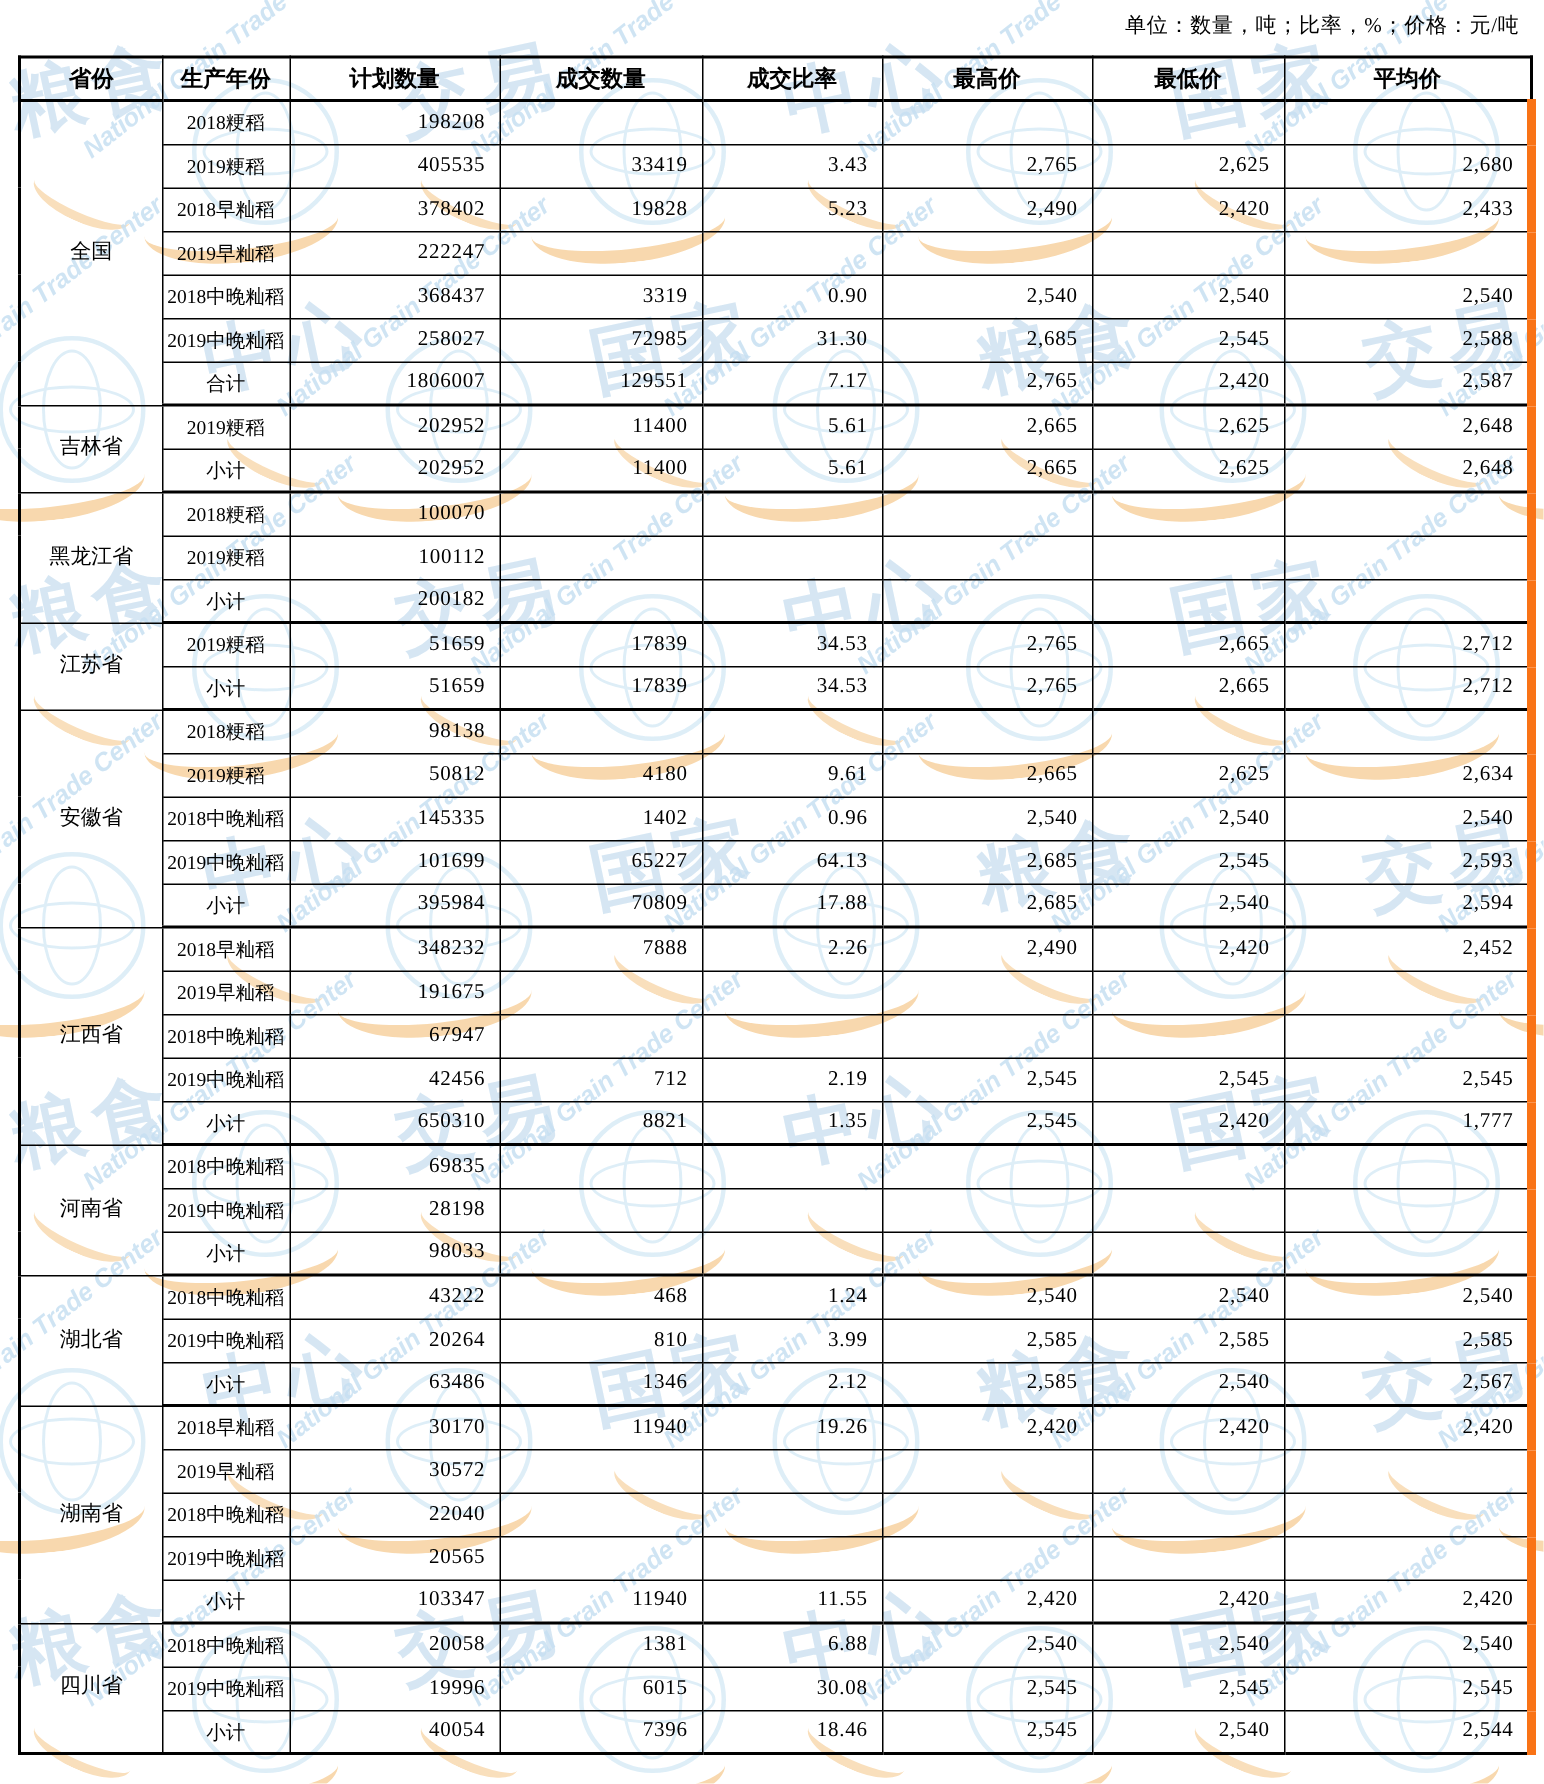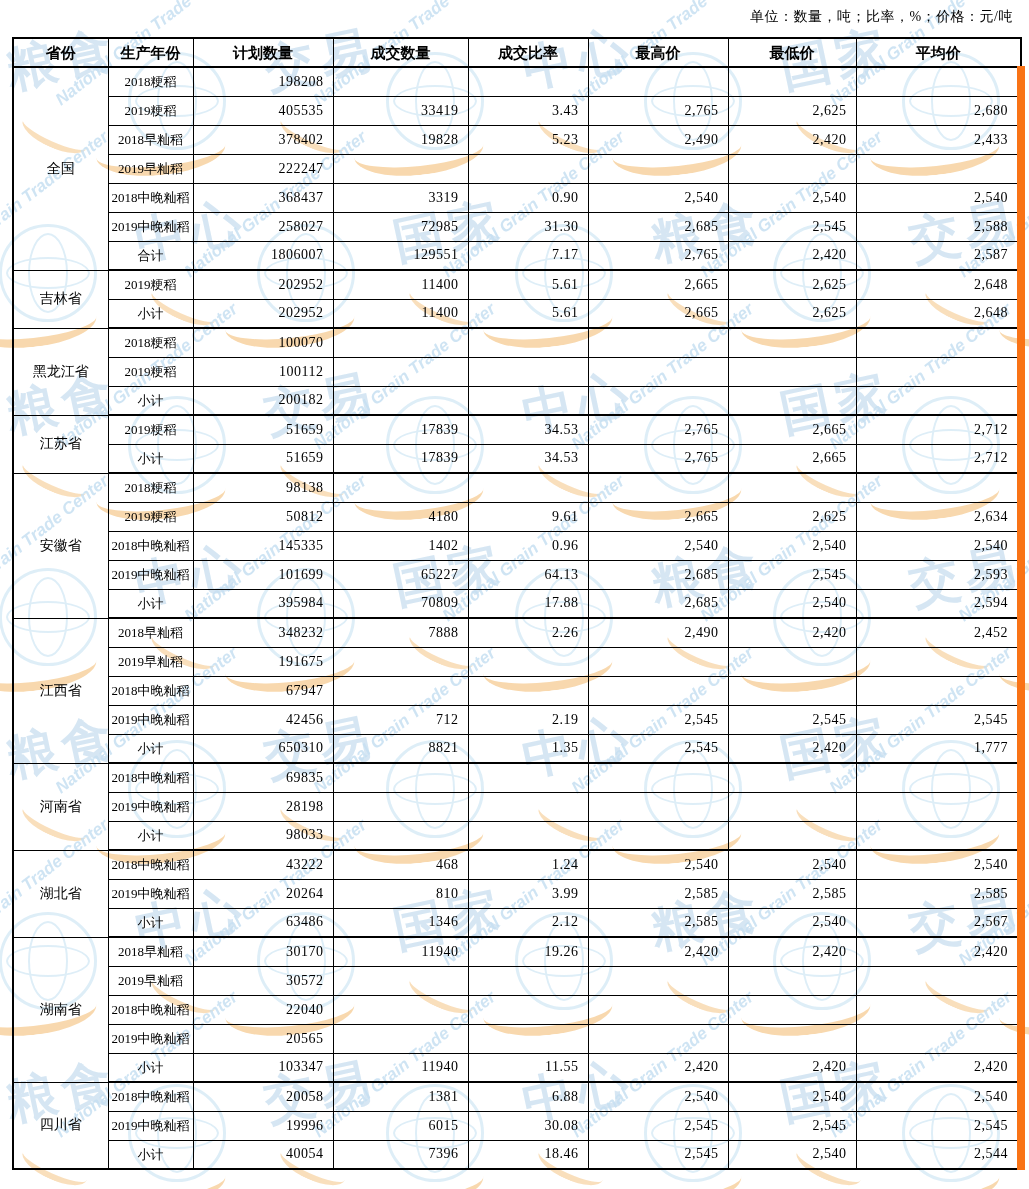--- a/index.html
+++ b/index.html
@@ -59,21 +59,21 @@
     overflow:hidden; background:transparent;
   }
   .grain thead th {
     font-weight:700; text-align:center; font-size:15px;
     border-bottom:2px solid #000;
   }
   .grain td.num { text-align:right; padding-right:9px; letter-spacing:0.5px; }
   .grain td.year { text-align:center; font-size:13px; line-height:13px; padding:0 1px; }
   .grain td.province { text-align:center; font-size:14px; border-left:2px solid #000; }
   .grain tr.section-end td { border-bottom:2px solid #000; }
-  .grain td:last-child { border-right:8px solid #f97316; }
+  .grain td:last-child { border-right:6px solid #f97316; }
 </style>
 </head>
 <body>
 
 <div class="watermark-layer" id="watermark-layer">
     <div class="wm-tile" style="left: 0px; top: 0px;">
       <span class="wm-cn" style="color: rgb(189, 216, 236);">粮食</span>
       <div class="wm-globe" style="border: 3px solid rgb(214, 234, 246); color: rgb(214, 234, 246);"></div>
       <div class="wm-wheat" style="border-bottom-color: rgb(247, 210, 160);"></div>
       <div class="wm-wheat2" style="border-bottom-color: rgb(247, 210, 160);"></div>

